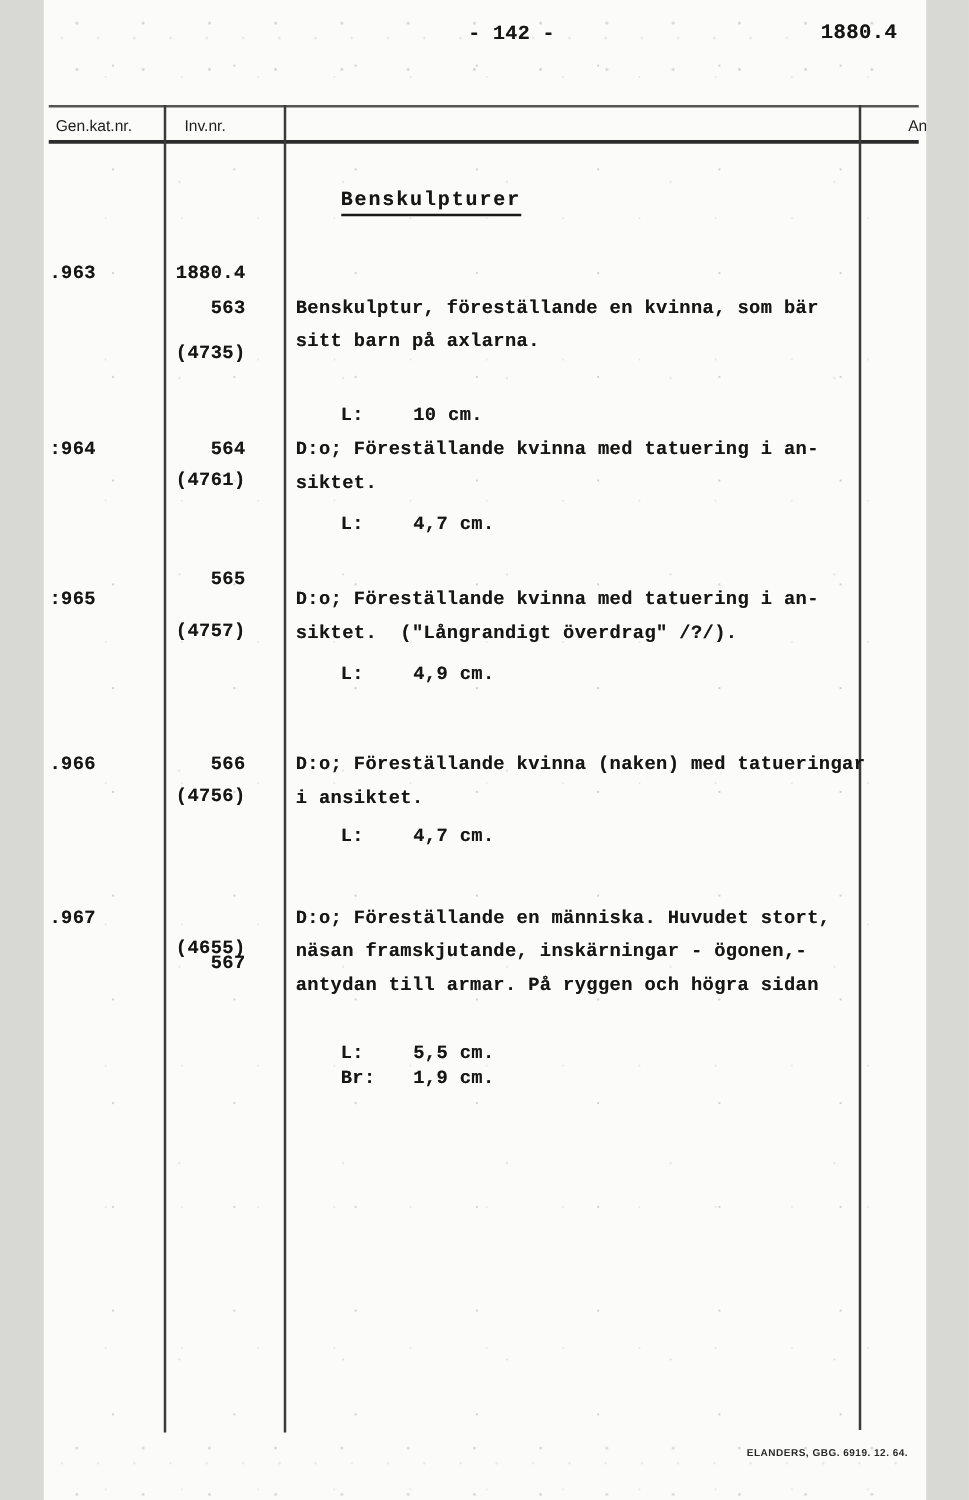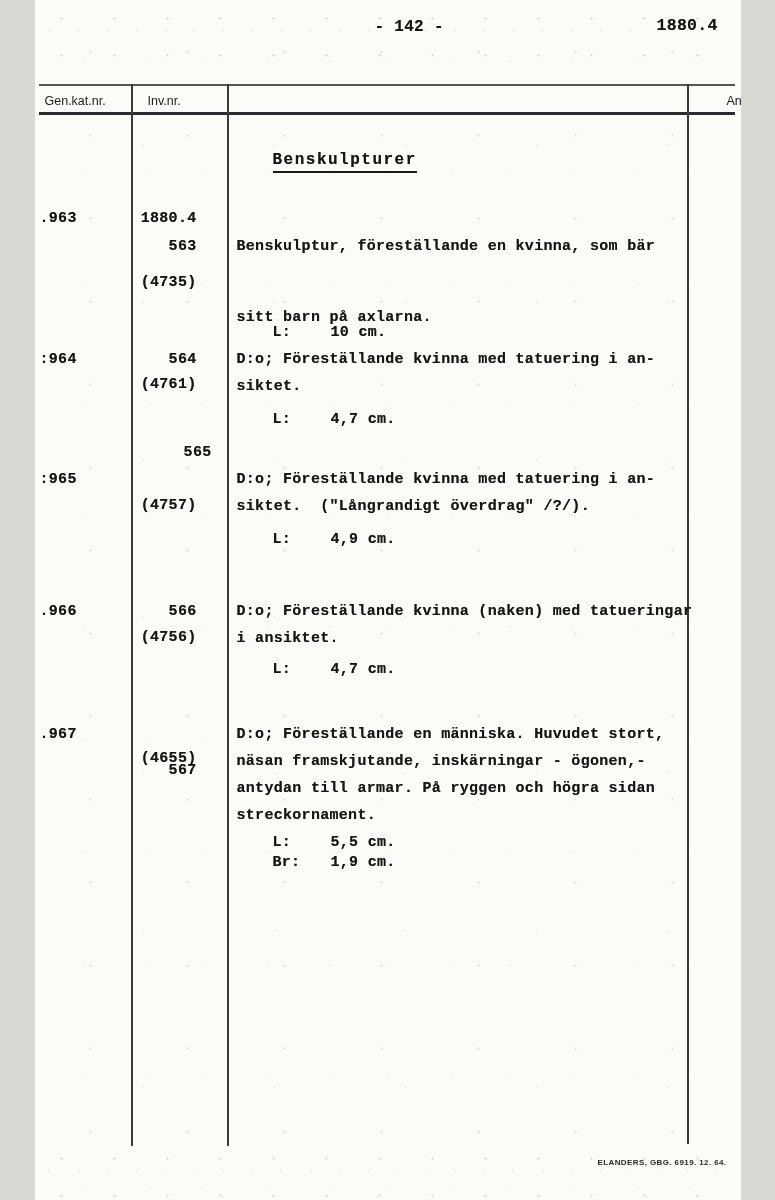--- a/index.html
+++ b/index.html
@@ -84,49 +84,48 @@
   <div class="hdr-label" style="top:94px;left:113px;">Inv.nr.</div>
   <div class="hdr-label" style="top:94px;left:692px;">Anm.</div>
 
   <div class="tw" style="top:151px;left:238px;font-size:16px;"><span class="title">Benskulpturer</span></div>
 
   <div class="tw gen" style="top:210px;">.963</div>
   <div class="tw invline" style="top:210px;">1880.4</div>
   <div class="tw invline" style="top:238px;">563</div>
   <div class="tw invline" style="top:262px;margin-top:12px;">(4735)</div>
   <div class="tw desc-line" style="top:238px;">Benskulptur, föreställande en kvinna, som bär</div>
-  <div class="tw desc-line" style="top:265px;margin-top:44px;">sitt barn på axlarna.</div>
+  <div class="tw desc-line" style="top:265px;">sitt barn på axlarna.</div>
   <div class="tw meas" style="top:296px;margin-top:28px;"><span class="mlabel">L:</span><span>10 cm.</span></div>
 
   <div class="tw gen" style="top:351px;">:964</div>
   <div class="tw invline" style="top:351px;">564</div>
   <div class="tw invline" style="top:376px;">(4761)</div>
   <div class="tw desc-line" style="top:351px;">D:o; Föreställande kvinna med tatuering i an-</div>
   <div class="tw desc-line" style="top:378px;">siktet.</div>
   <div class="tw meas" style="top:411px;"><span class="mlabel">L:</span><span>4,7 cm.</span></div>
 
   <div class="tw gen" style="top:471px;">:965</div>
-  <div class="tw invline" style="top:444px;margin-left:15px;">565</div>
+  <div class="tw invline" style="top:455px;">565</div>
   <div class="tw invline" style="top:497px;">(4757)</div>
   <div class="tw desc-line" style="top:471px;">D:o; Föreställande kvinna med tatuering i an-</div>
   <div class="tw desc-line" style="top:498px;">siktet.  ("Långrandigt överdrag" /?/).</div>
   <div class="tw meas" style="top:531px;"><span class="mlabel">L:</span><span>4,9 cm.</span></div>
 
   <div class="tw gen" style="top:603px;">.966</div>
   <div class="tw invline" style="top:603px;">566</div>
   <div class="tw invline" style="top:629px;">(4756)</div>
   <div class="tw desc-line" style="top:603px;">D:o; Föreställande kvinna (naken) med tatueringar</div>
   <div class="tw desc-line" style="top:630px;">i ansiktet.</div>
   <div class="tw meas" style="top:661px;"><span class="mlabel">L:</span><span>4,7 cm.</span></div>
 
   <div class="tw gen" style="top:726px;">.967</div>
   <div class="tw invline" style="top:762px;text-align:right;">567</div>
   <div class="tw invline" style="top:750px;">(4655)</div>
   <div class="tw desc-line" style="top:726px;">D:o; Föreställande en människa. Huvudet stort,</div>
   <div class="tw desc-line" style="top:753px;">näsan framskjutande, inskärningar - ögonen,-</div>
   <div class="tw desc-line" style="top:780px;">antydan till armar. På ryggen och högra sidan</div>
-  <div class="tw desc-line" style="top:807px;">streckornament.</div>
   <div class="tw meas" style="top:834px;"><span class="mlabel">L:</span><span>5,5 cm.</span></div>
   <div class="tw meas" style="top:854px;"><span class="mlabel">Br:</span><span>1,9 cm.</span></div>
 
   <div class="printer-mark" style="top:1158px;right:14px;">ELANDERS, GBG. 6919. 12. 64.</div>
 
 </div>
 
 </body></html>

